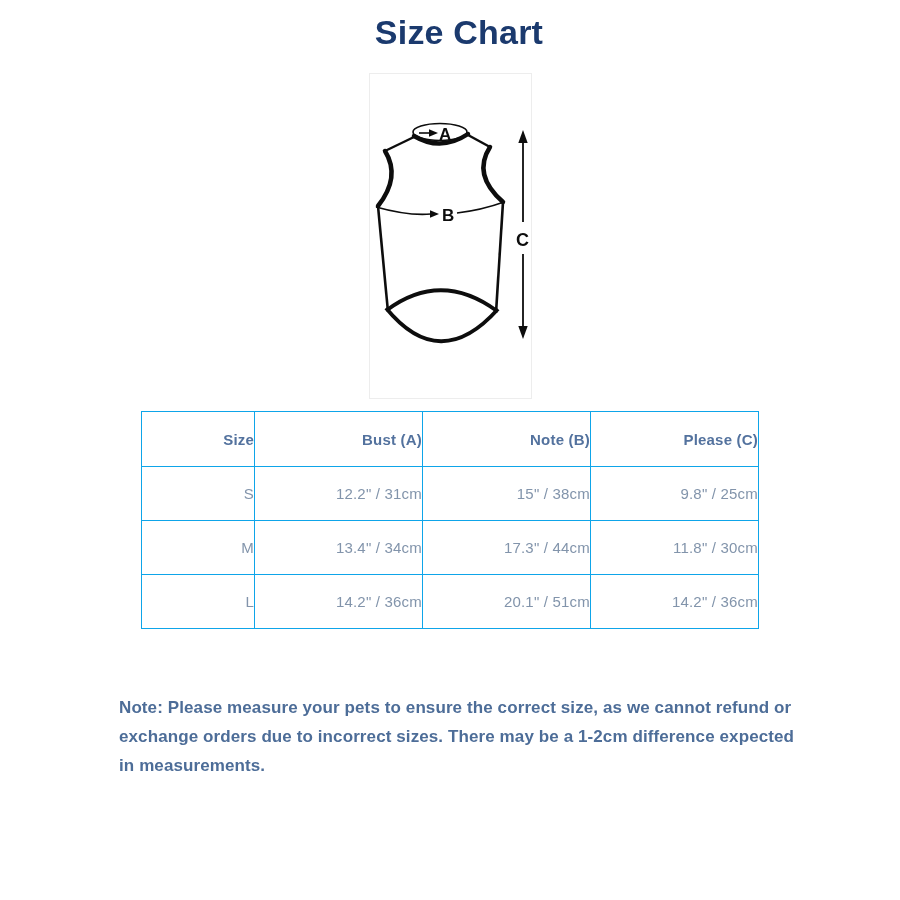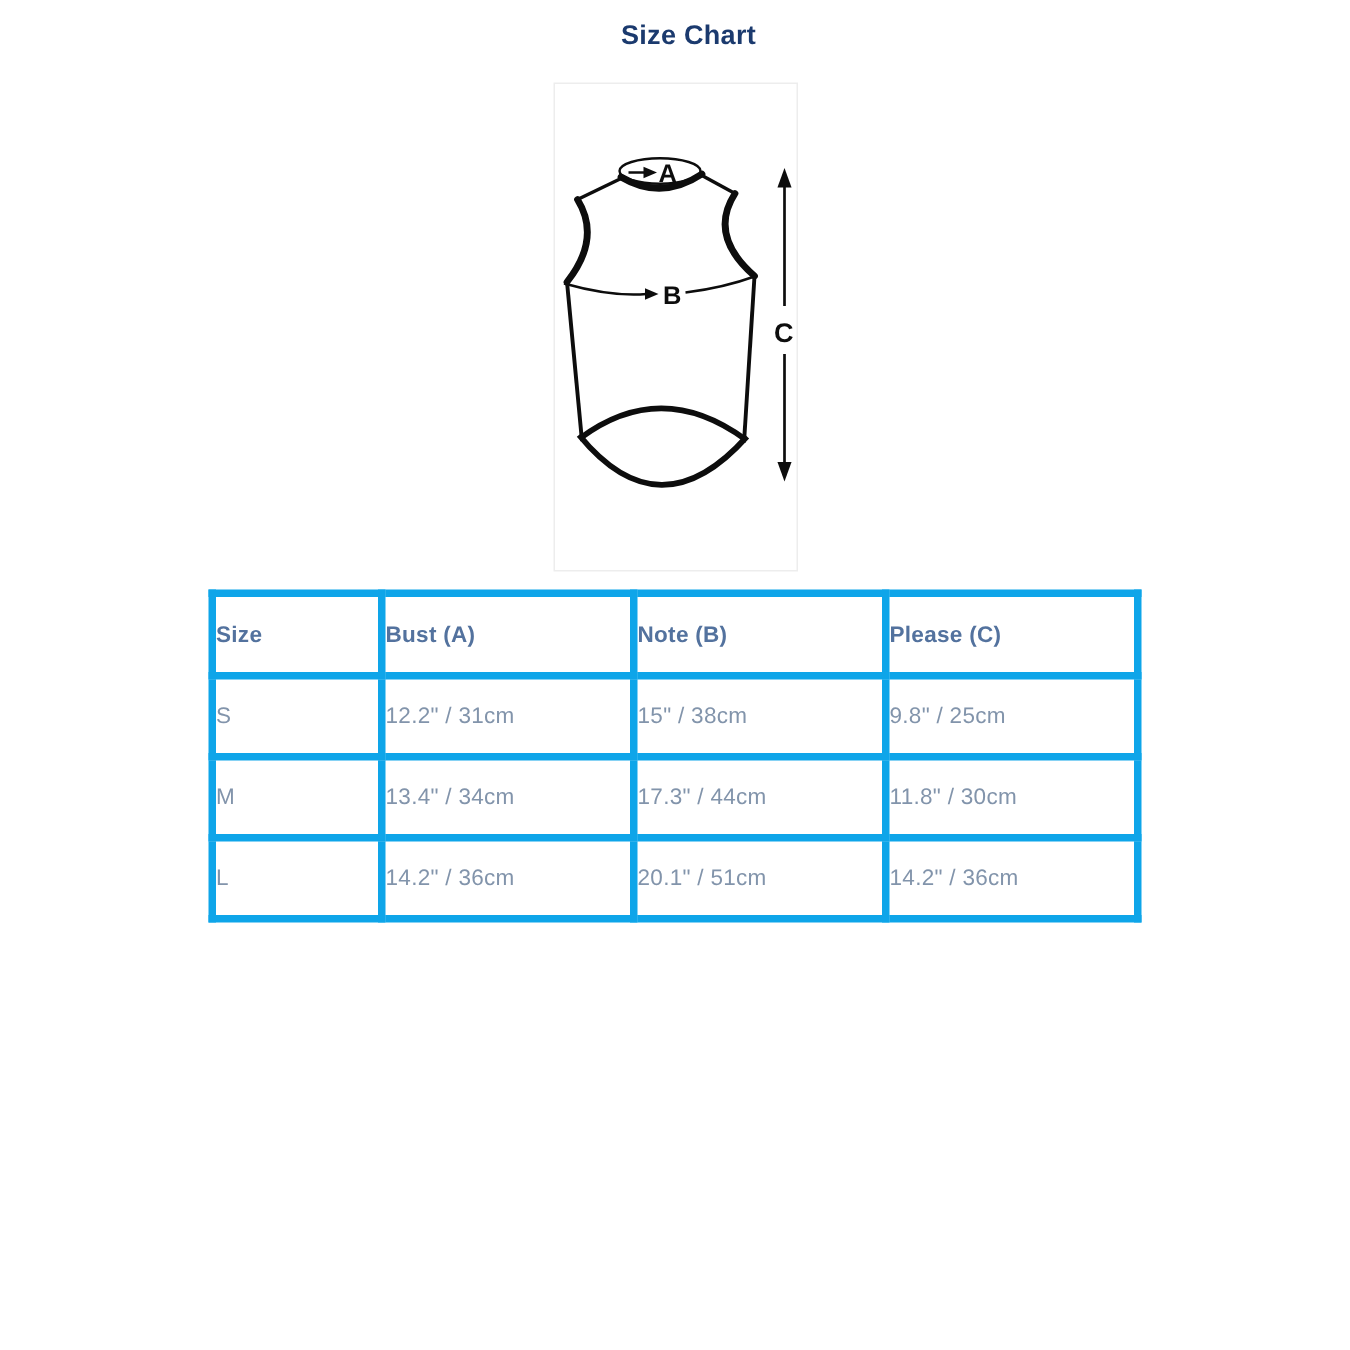--- a/index.html
+++ b/index.html
@@ -6,21 +6,21 @@
   html, body {
     width: 900px; height: 900px;
     background: #ffffff;
     font-family: "Liberation Sans", sans-serif;
     overflow: hidden;
   }
   .page { width: 900px; height: 900px; padding-top: 13px; }
 
   .page-title {
     text-align: center;
-    font-size: 18px;
+    font-size: 34px;
     font-weight: 800;
     color: #1b3a6e;
     letter-spacing: 0.2px;
     margin-left: 18px;
   }
 
   .diagram-box {
     width: 163px; height: 326px;
     margin: 21px auto 0 auto;
     border: 1px solid #ededed;
@@ -32,22 +32,22 @@
     font-weight: bold;
     fill: #0d0d0d;
   }
 
   table.size-table {
     border-collapse: collapse;
     margin: 12px auto 0 auto;
     table-layout: fixed;
   }
   .size-table th, .size-table td {
-    border: 5px solid #0ea5e9;
-    text-align: left;
+    border: 1px solid #0ea5e9;
+    text-align: right;
     vertical-align: middle;
     background: #ffffff;
   }
   .size-table th {
     width: 168px;
     height: 55px;
     font-size: 15px;
     font-weight: bold;
     color: #53729e;
     letter-spacing: 0.2px;
@@ -138,14 +138,15 @@
       </tr>
       <tr>
         <td>L</td>
         <td>14.2" / 36cm</td>
         <td>20.1" / 51cm</td>
         <td>14.2" / 36cm</td>
       </tr>
     </tbody>
   </table>
 
+  <p class="note">Note: Please measure your pets to ensure the correct size, as we cannot refund or exchange orders due to incorrect sizes. There may be a 1-2cm difference expected in measurements.</p>
 
 </div>
 
 </body></html>

